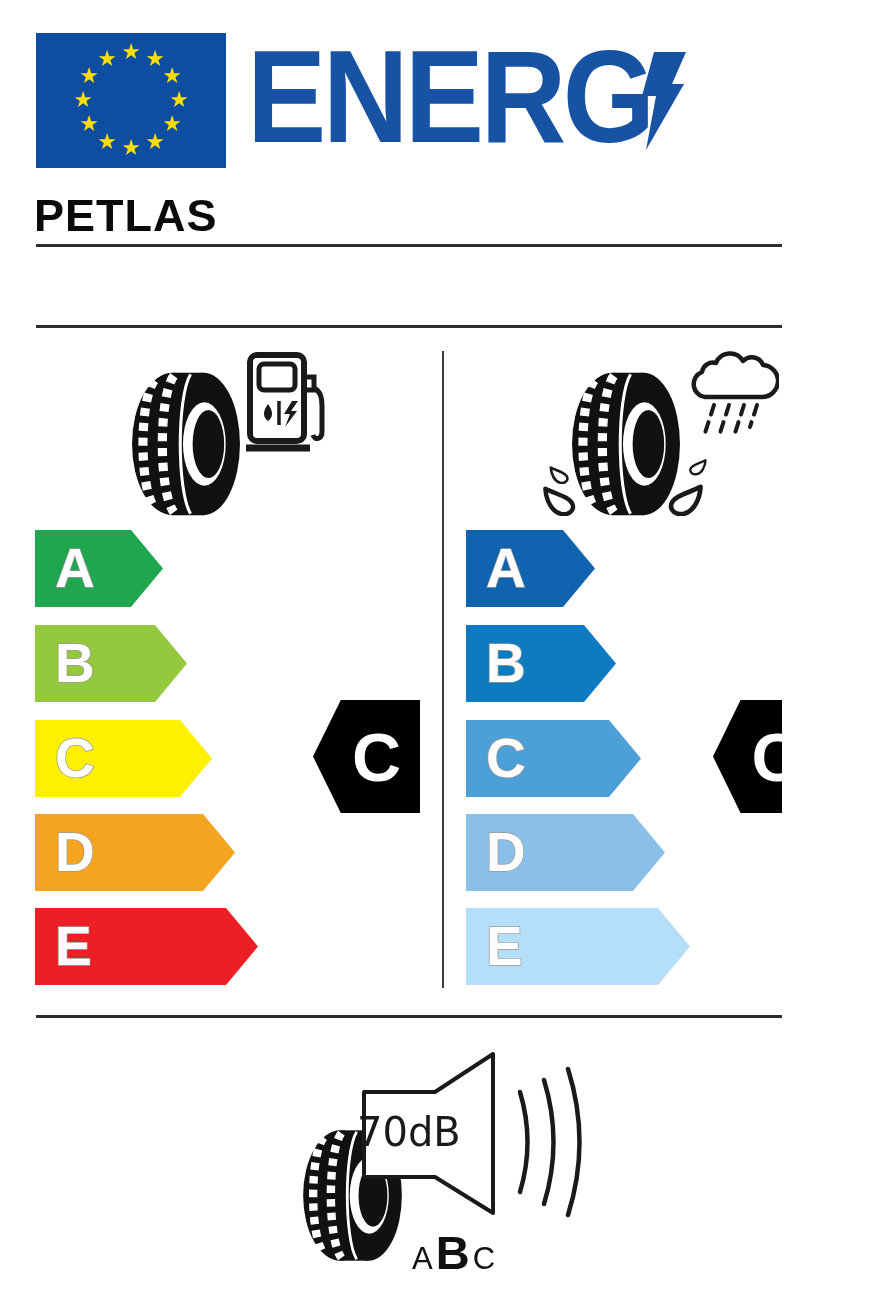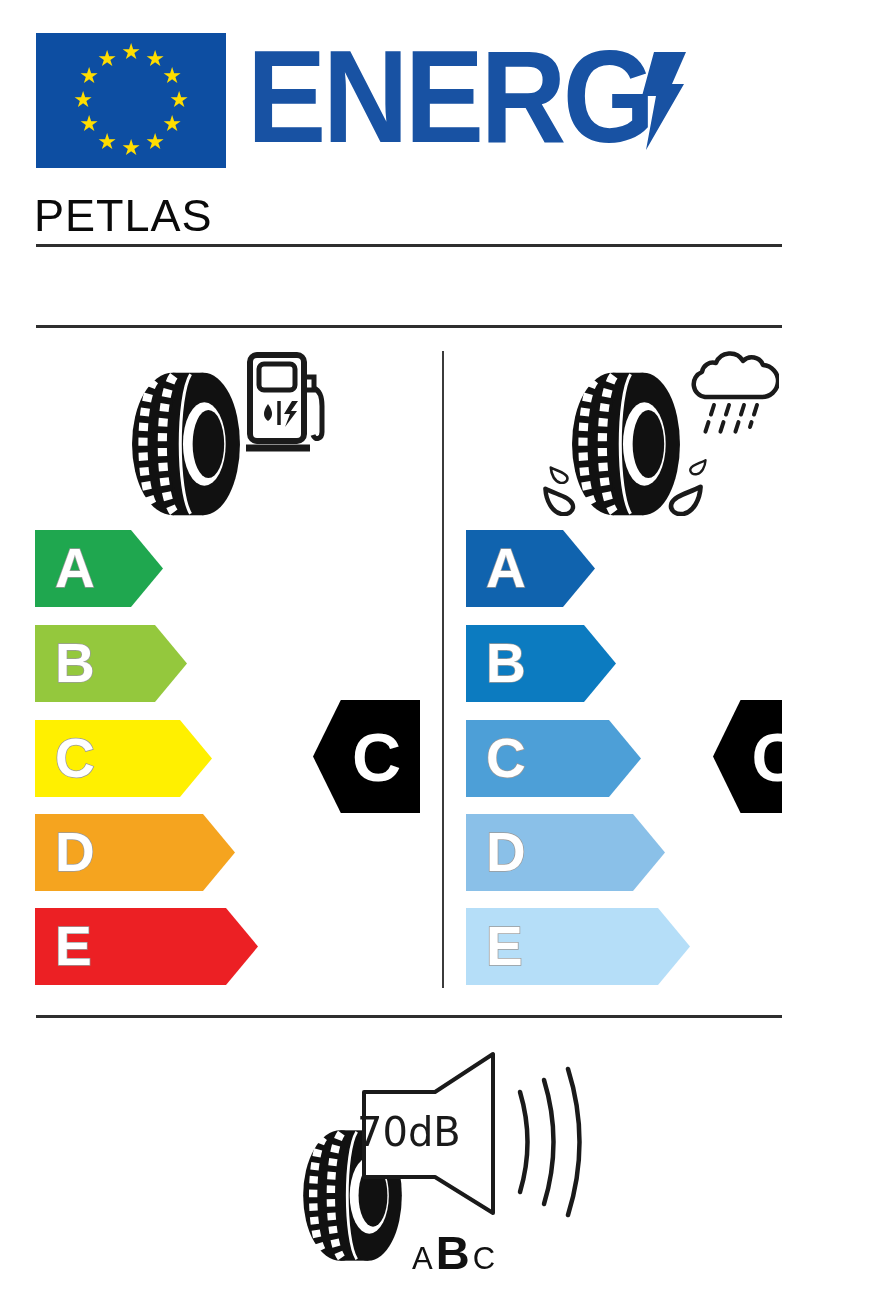--- a/index.html
+++ b/index.html
@@ -9,21 +9,21 @@
   
   .eu-flag{position:absolute;left:36px;top:33px;width:190px;height:135px;background:#0D4EA2;}
   .eu-flag .star{position:absolute;font-size:22px;line-height:1;color:#FFDD00;transform:translate(-50%,-50%);}
   .eu-flag .star::before{content:"★";}
 
   .energ-text{position:absolute;left:247px;top:46px;display:inline-block;
               font-size:132px;font-weight:800;letter-spacing:-4px;line-height:.78;
               color:#1852A3;transform:scaleX(.90);transform-origin:left top;}
   .bolt{position:absolute;left:630px;top:52px;}
 
-  .brand{position:absolute;left:34px;top:193px;font-size:45px;font-weight:400;
+  .brand{position:absolute;left:34px;top:193px;font-size:45px;font-weight:700;
          letter-spacing:1px;color:#0a0a0a;line-height:1;}
 
   .rule{position:absolute;left:36px;width:814px;height:3px;background:#2e2e2e;}
   .rule-1{top:244px;}
   .rule-2{top:325px;}
   .rule-3{top:1015px;}
   .divider-v{position:absolute;left:442px;top:351px;width:2px;height:637px;background:#3b3b3b;}
 
   
   .pictogram{position:absolute;}

